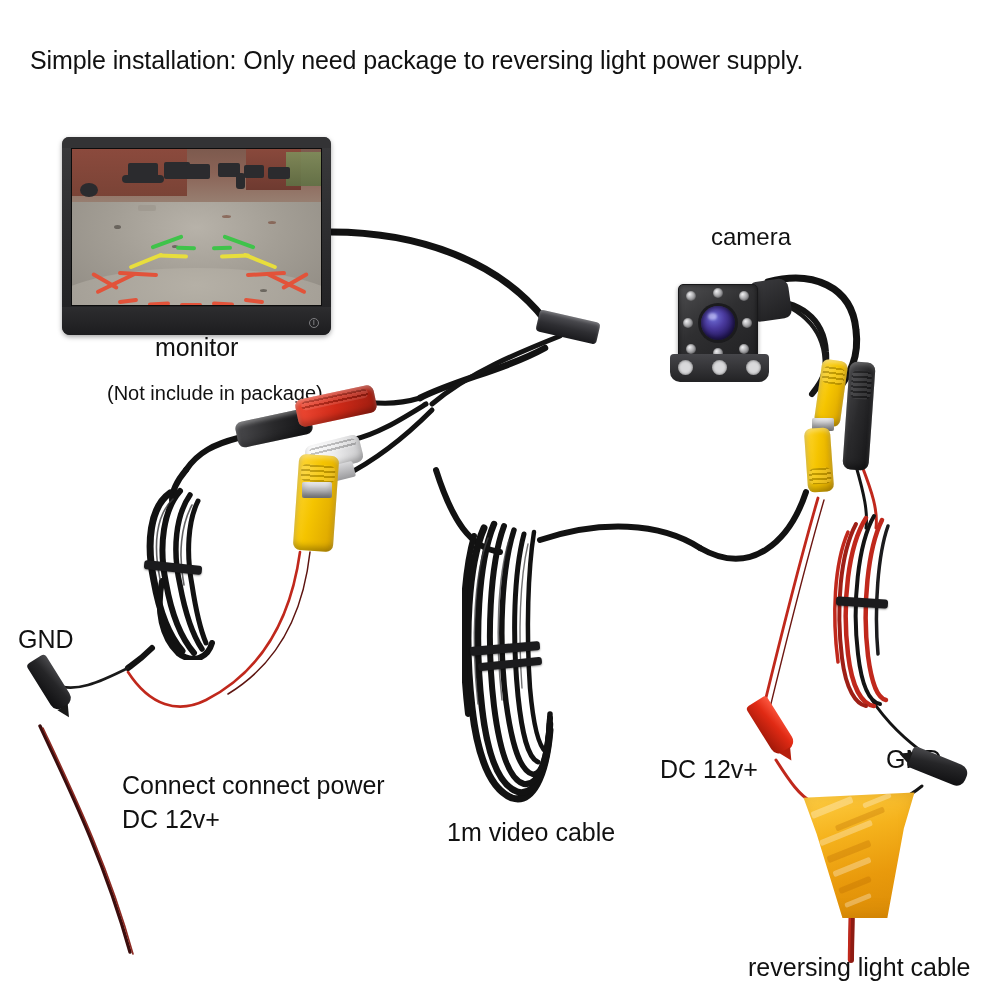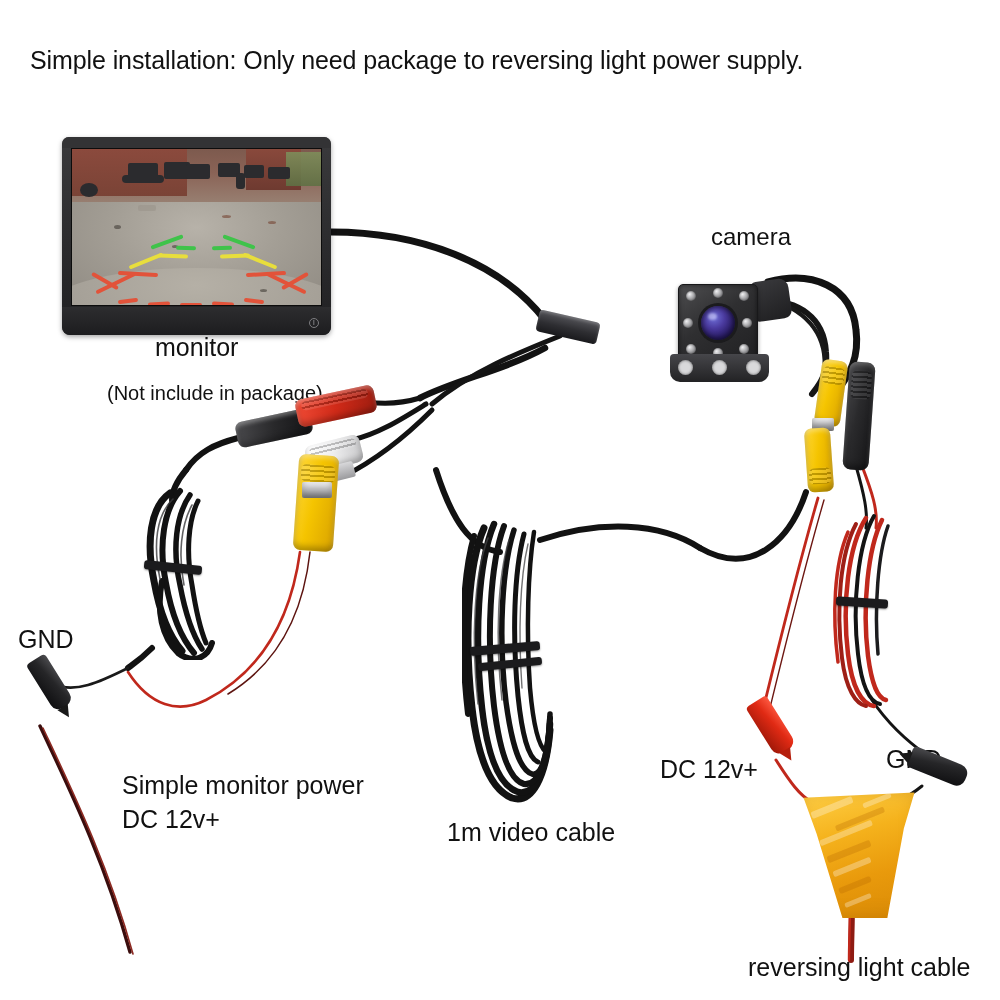--- a/index.html
+++ b/index.html
@@ -494,17 +494,17 @@
     <div class="facet d" style="left:34px; top:26px; width:52px; height:6px;"></div>
     <div class="facet" style="left:18px; top:40px; width:56px; height:6px;"></div>
     <div class="facet d" style="left:26px; top:58px; width:46px; height:7px;"></div>
     <div class="facet" style="left:32px; top:74px; width:40px; height:6px;"></div>
     <div class="facet d" style="left:38px; top:92px; width:34px; height:6px;"></div>
     <div class="facet" style="left:44px; top:108px; width:28px; height:5px;"></div>
     <div class="facet" style="left:62px; top:8px; width:30px; height:5px;"></div>
   </div>
   <div class="lbl lbl-revlight">reversing light cable</div>
 
-  <div class="lbl lbl-connect1">Simple monitor power</div>
+  <div class="lbl lbl-connect1">Connect connect power</div>
   <div class="lbl lbl-connect2">DC 12v+</div>
   <div class="lbl lbl-videocable">1m video cable</div>
 
 </div>
 
 </body></html>

